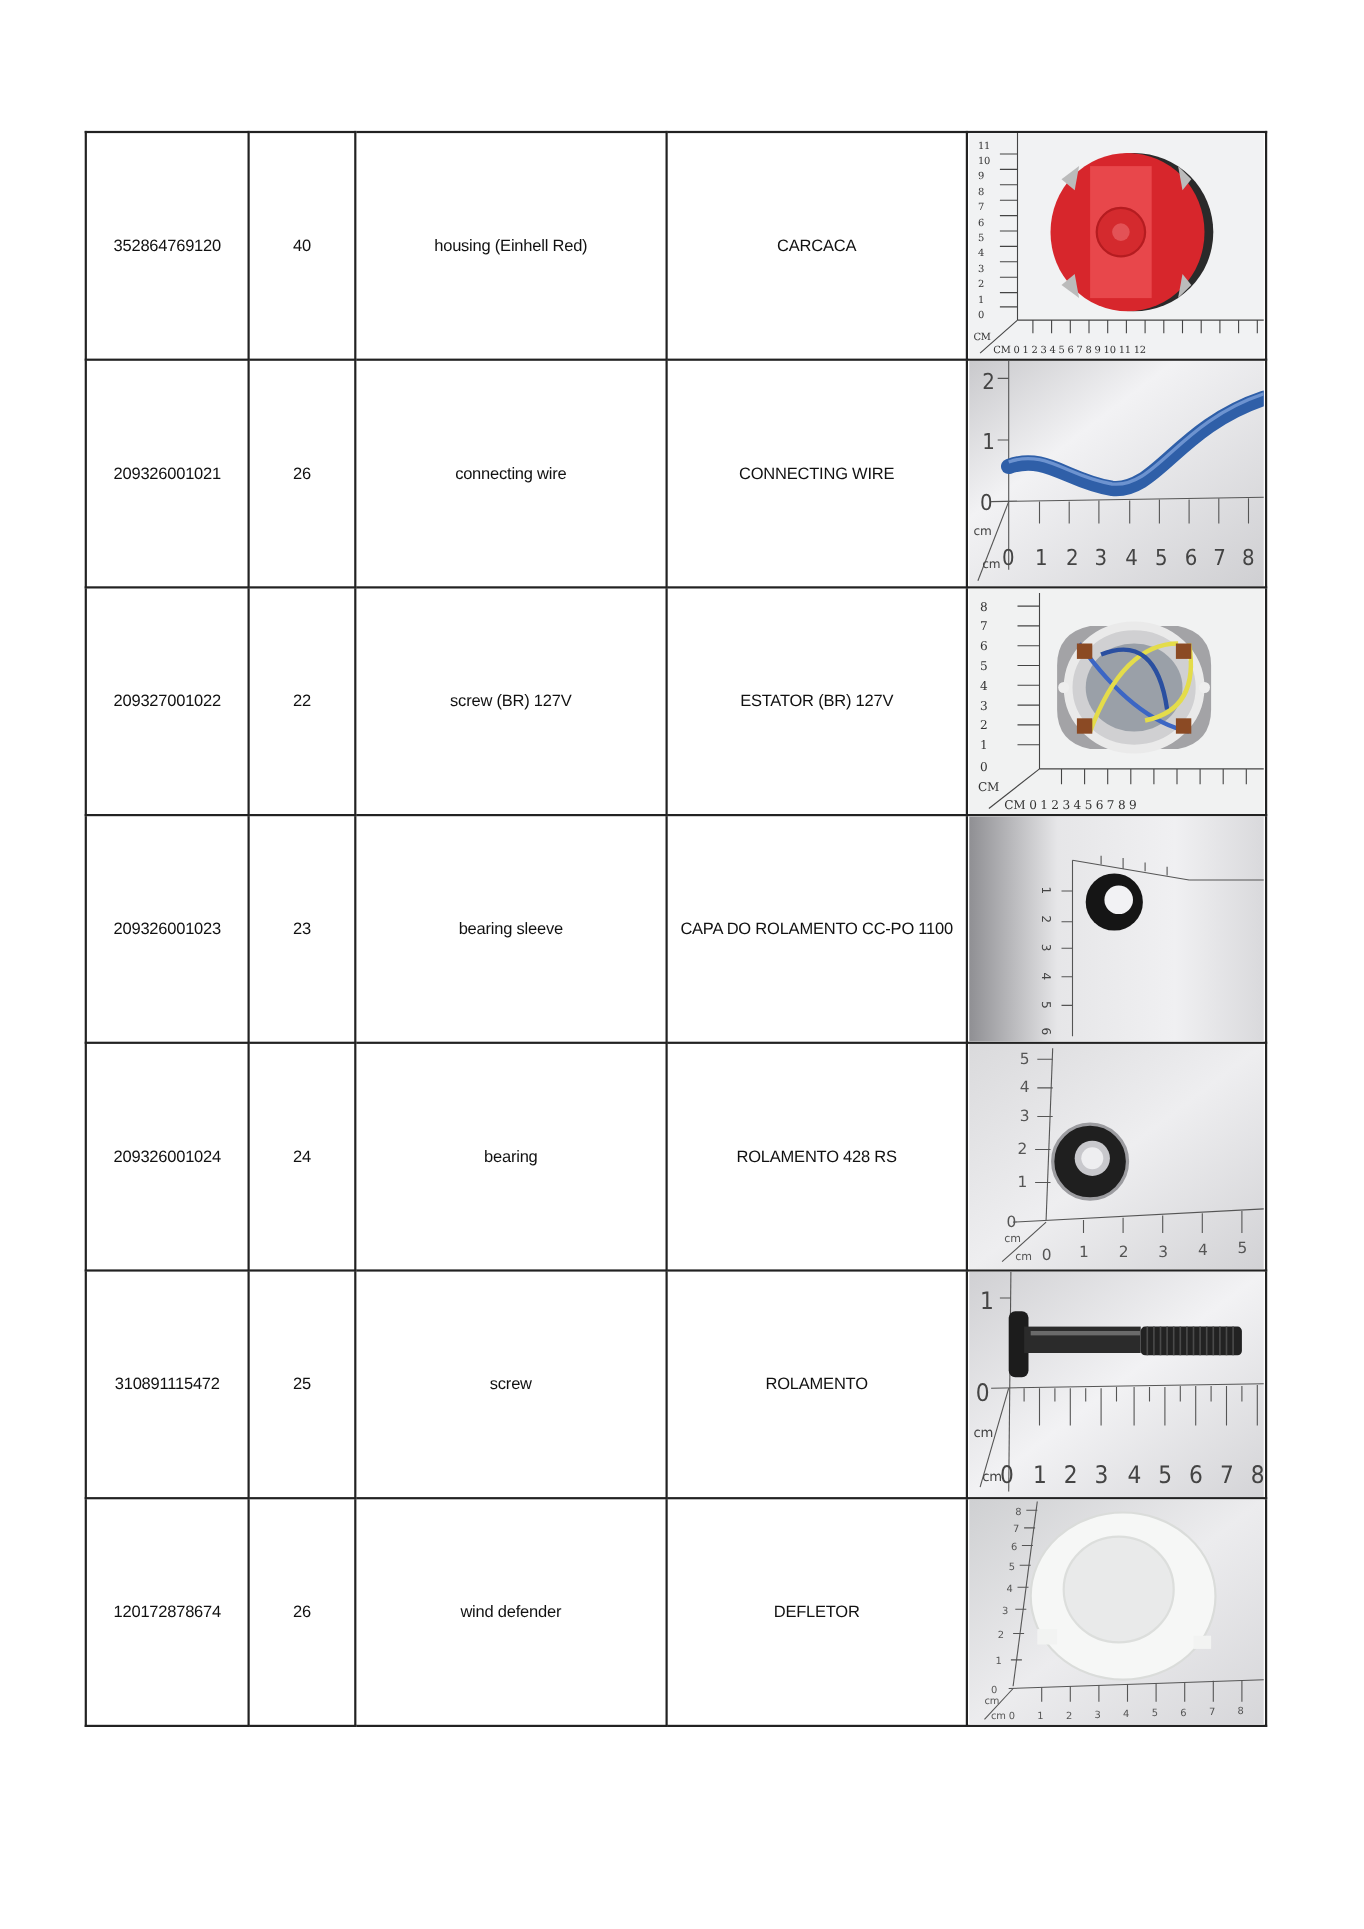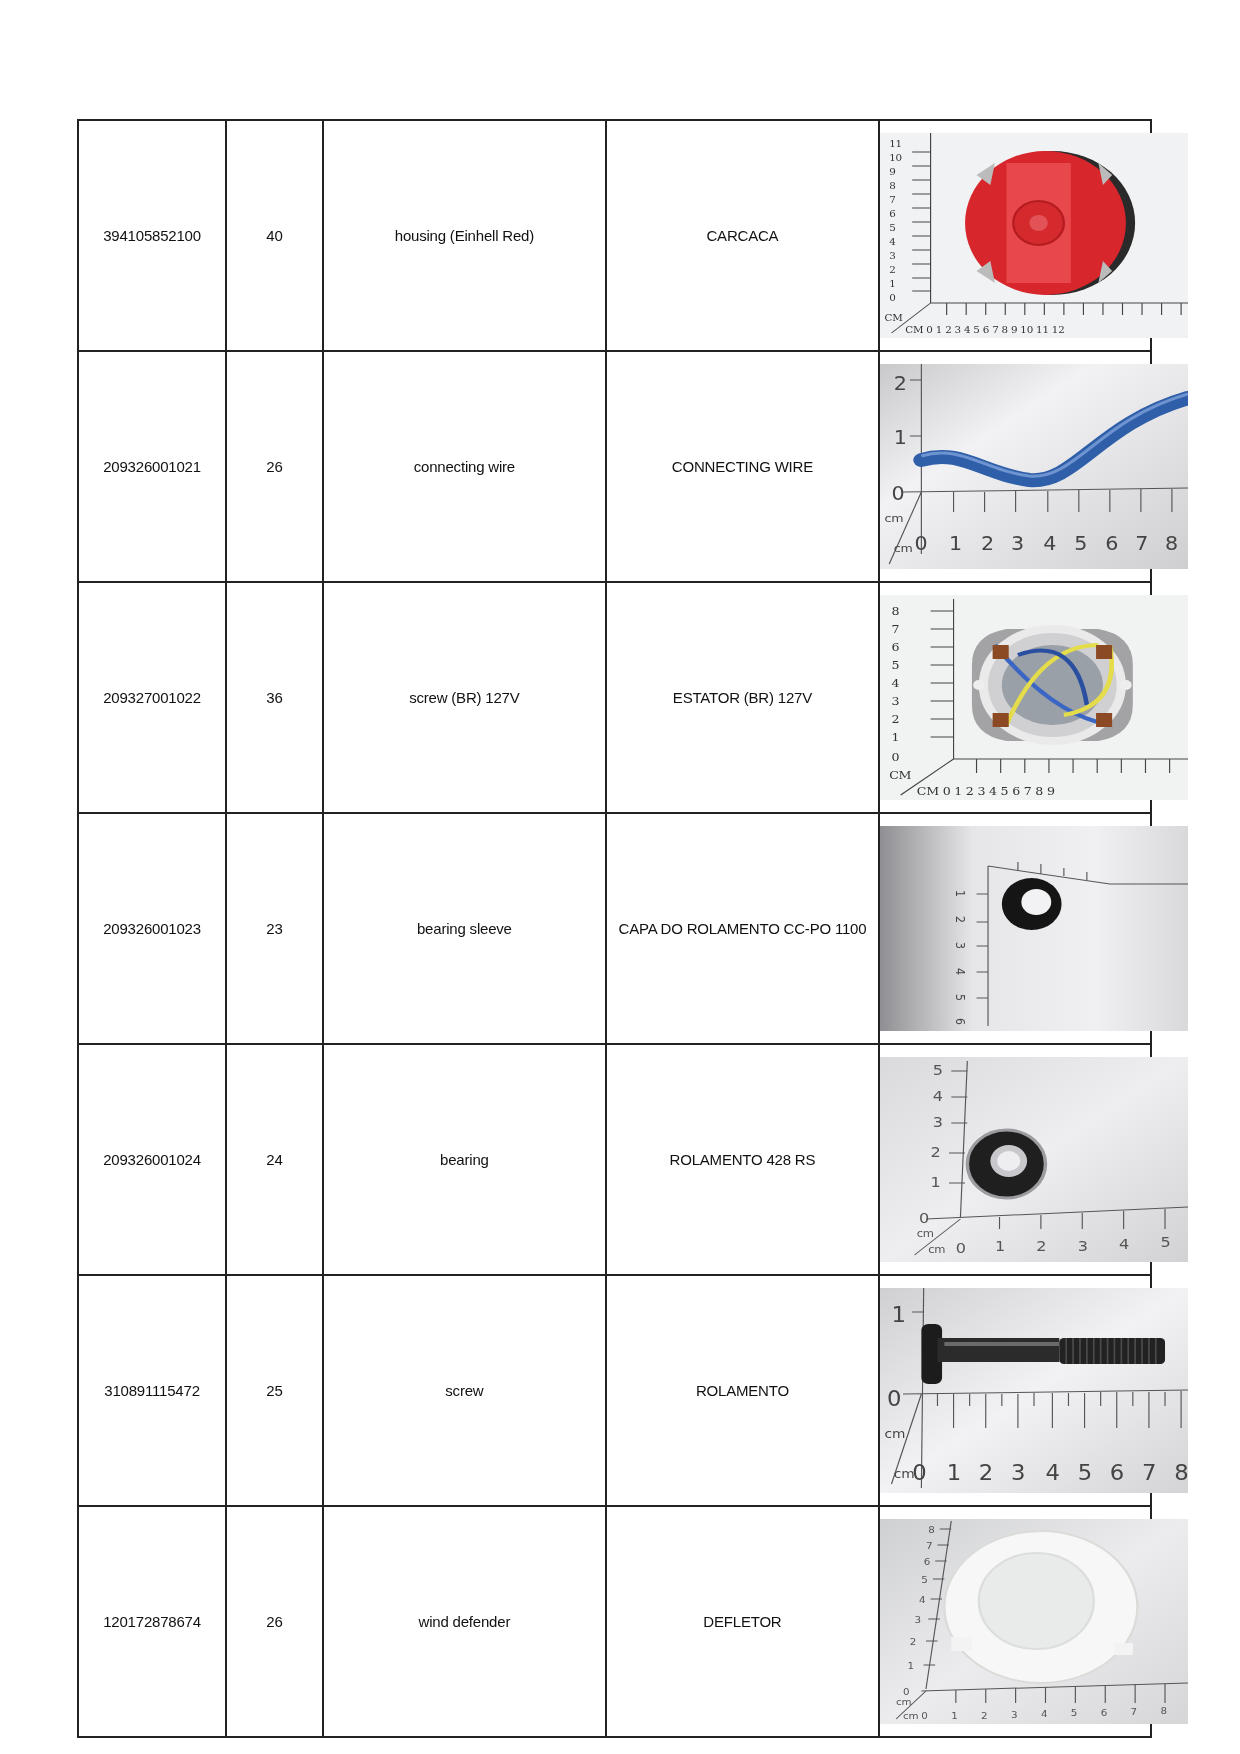--- a/index.html
+++ b/index.html
@@ -12,38 +12,38 @@
     .parts-table td {
       border: 2px solid #222; height: 205px; padding: 0;
       text-align: center; vertical-align: middle;
       font-size: 15px; letter-spacing: -0.2px;
     }
     .col-art { width: 147px; }
     .col-pos { width: 96px; }
     .col-en  { width: 281px; }
     .col-pt  { width: 271px; }
     .col-img { width: 270px; }
-    .photo { width: 308px; height: 205px; display: block; margin: 12px auto; overflow: hidden; }
+    .photo { width: 268px; height: 205px; display: block; margin: 0 auto; overflow: hidden; }
     .photo svg { width: 100%; height: 100%; display: block; }
   </style>
 </head>
 <body>
 
 <table class="parts-table">
   <colgroup>
     <col class="col-art">
       <col class="col-pos">
       <col class="col-en">
       <col class="col-pt">
       <col class="col-img">
   </colgroup>
   <tbody>
 
     <tr>
-      <td>394105852100</td>
+      <td>352864769120</td>
       <td>40</td>
       <td>housing (Einhell Red)</td>
       <td>CARCACA</td>
       <td>
         <div class="photo">
           <svg viewBox="0 0 268 205" preserveAspectRatio="none">
             <rect width="268" height="205" fill="#f1f2f3"></rect>
             <line x1="44" y1="0" x2="44" y2="170" stroke="#444" stroke-width="1"></line>
             <line x1="44" y1="170" x2="268" y2="170" stroke="#444" stroke-width="1"></line>
             <g stroke="#444" stroke-width="1">
@@ -152,21 +152,21 @@
             <text x="12" y="188" font-family="DejaVu Sans, sans-serif" font-size="11" fill="#444">cm</text>
             <path d="M36,96 C70,84 90,110 130,116 C170,120 190,60 268,34" stroke="#2f5fa8" stroke-width="14" fill="none" stroke-linecap="round"></path>
             <path d="M36,92 C70,80 90,106 130,112 C170,116 190,56 268,30" stroke="#6d93d0" stroke-width="3" fill="none"></path>
           </svg>
         </div>
       </td>
     </tr>
 
     <tr>
       <td>209327001022</td>
-      <td>36</td>
+      <td>22</td>
       <td>screw (BR) 127V</td>
       <td>ESTATOR (BR) 127V</td>
       <td>
         <div class="photo">
           <svg viewBox="0 0 268 205" preserveAspectRatio="none">
             <rect width="268" height="205" fill="#f1f2f2"></rect>
             <g stroke="#444" stroke-width="1">
               <line x1="64" y1="4" x2="64" y2="164"></line>
               <line x1="64" y1="164" x2="268" y2="164"></line>
               <line x1="44" y1="16" x2="64" y2="16"></line>

